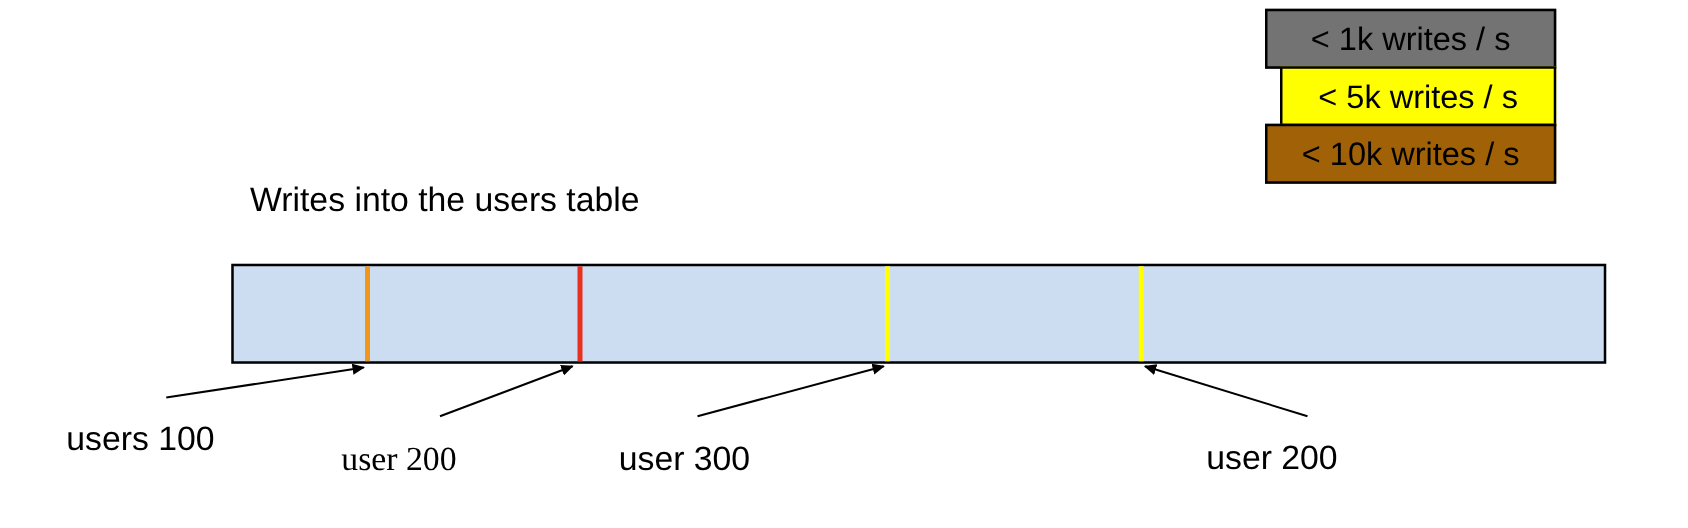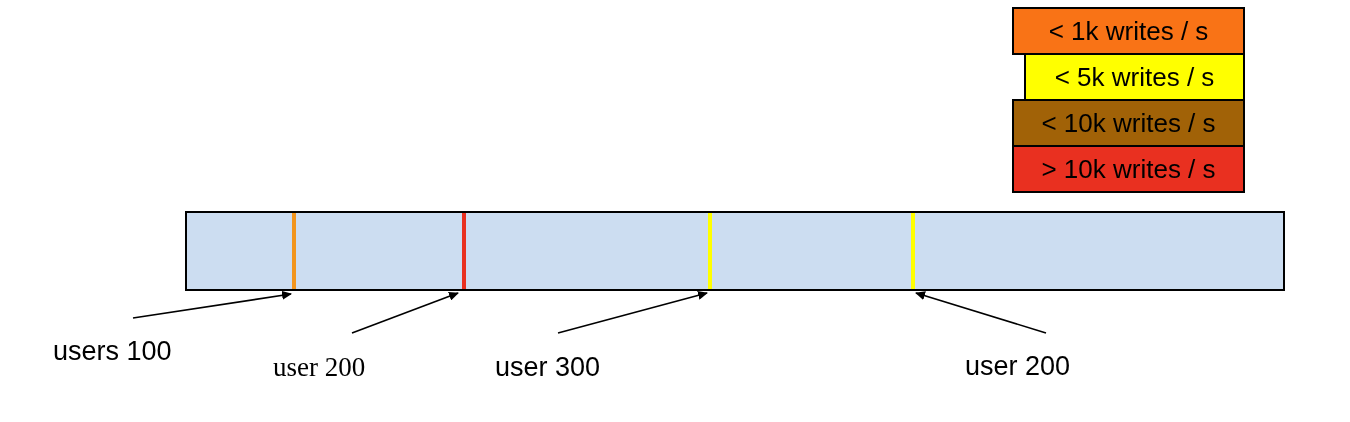--- a/index.html
+++ b/index.html
@@ -67,33 +67,31 @@
     left: 0;
     top: 0;
     pointer-events: none;
   }
 </style>
 </head>
 <body>
 
 <div class="canvas">
 
+  <div class="title">Writes into the users table</div>
 
   <div class="legend" id="legend">
-      <div class="legend-row" style="background: #f97316;">
+      <div class="legend-row" style="background: #737373;">
         <span>&lt; 1k writes / s</span>
       </div>
       <div class="legend-row" style="background: rgb(255, 255, 0); margin-left: 12px;">
         <span>&lt; 5k writes / s</span>
       </div>
       <div class="legend-row" style="background: #a16207;">
         <span>&lt; 10k writes / s</span>
-      </div>
-      <div class="legend-row" style="background: rgb(233, 48, 32);">
-        <span>&gt; 10k writes / s</span>
       </div>
     </div>
 
   <div class="bar" id="bar" style="left: 185px; top: 211px; width: 1100px; height: 80px; background: rgb(204, 221, 241); border-color: rgb(0, 0, 0);">
       <div class="marker" style="left: 9.8%; background: rgb(242, 149, 29);"></div>
       <div class="marker" style="left: 25.3%; background: rgb(233, 48, 32);"></div>
       <div class="marker" style="left: 47.7%; background: rgb(255, 255, 0);"></div>
       <div class="marker" style="left: 66.2%; background: rgb(255, 255, 0);"></div>
     </div>
 

